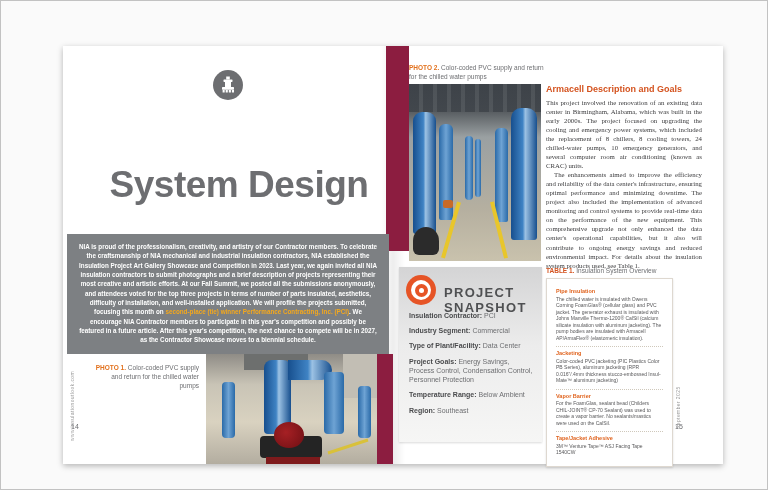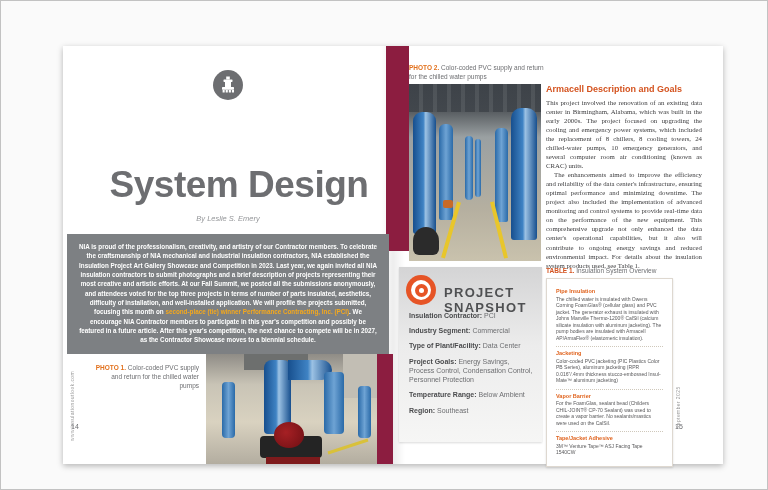--- a/index.html
+++ b/index.html
@@ -113,21 +113,20 @@
         <rect x="10.5" y="9.5" width="9" height="2.4" rx="0.6"></rect>
         <rect x="12" y="11.9" width="6" height="5.2"></rect>
         <rect x="9" y="17.1" width="12" height="2.6" rx="0.6"></rect>
         <rect x="9.6" y="19.9" width="2.1" height="2.6"></rect>
         <rect x="12.7" y="19.9" width="2.1" height="2.6"></rect>
         <rect x="15.8" y="19.9" width="2.1" height="2.6"></rect>
         <rect x="18.9" y="19.9" width="2.1" height="2.6"></rect>
       </g>
     </svg>
     <div class="headline">System Design</div>
-    <div class="byline">By Leslie S. Emery</div>
 
     <div class="intro-panel">
       <span>NIA is proud of the professionalism, creativity, and artistry of our Contractor members. To celebrate the craftsmanship of NIA mechanical and industrial insulation contractors, NIA established the Insulation Project Art Gallery Showcase and Competition in 2023. Last year, we again invited all NIA insulation contractors to submit photographs and a brief description of projects representing their most creative and artistic efforts. At our Fall Summit, we posted all the submissions anonymously, and attendees voted for the top three projects in terms of number of parts insulated, aesthetics, difficulty of installation, and well-installed application. We will profile the projects submitted, focusing this month on </span><span class="hl">second-place (tie) winner Performance Contracting, Inc. (PCI)</span><span>. We encourage NIA Contractor members to participate in this year's competition and possibly be featured in a future article. After this year's competition, the next chance to compete will be in 2027, as the Contractor Showcase moves to a biennial schedule.</span>
     </div>
 
     <div class="caption caption1">
       <span class="cap-label">PHOTO 1.</span><span> Color-coded PVC supply and return for the chilled water pumps</span>
     </div>
 
     <div class="photo photo1">

